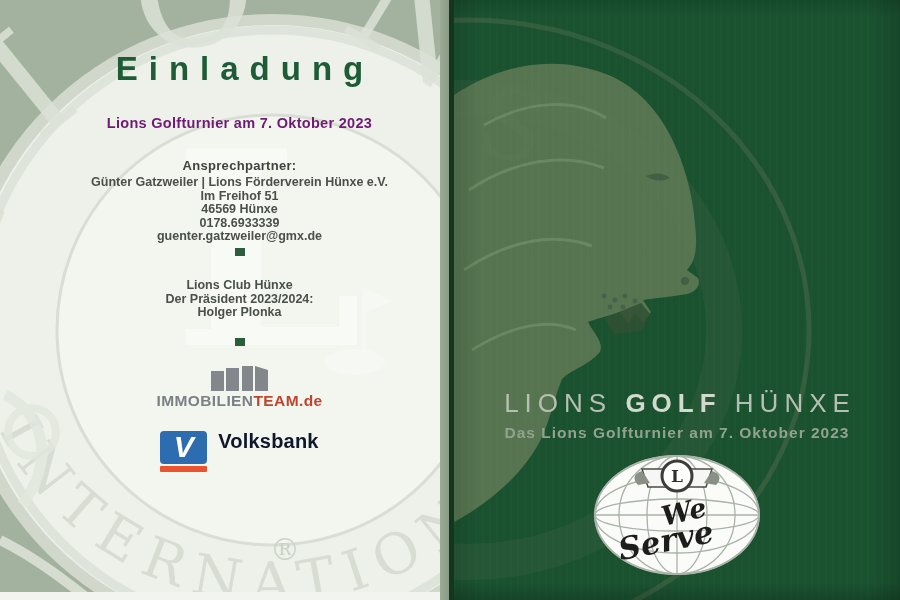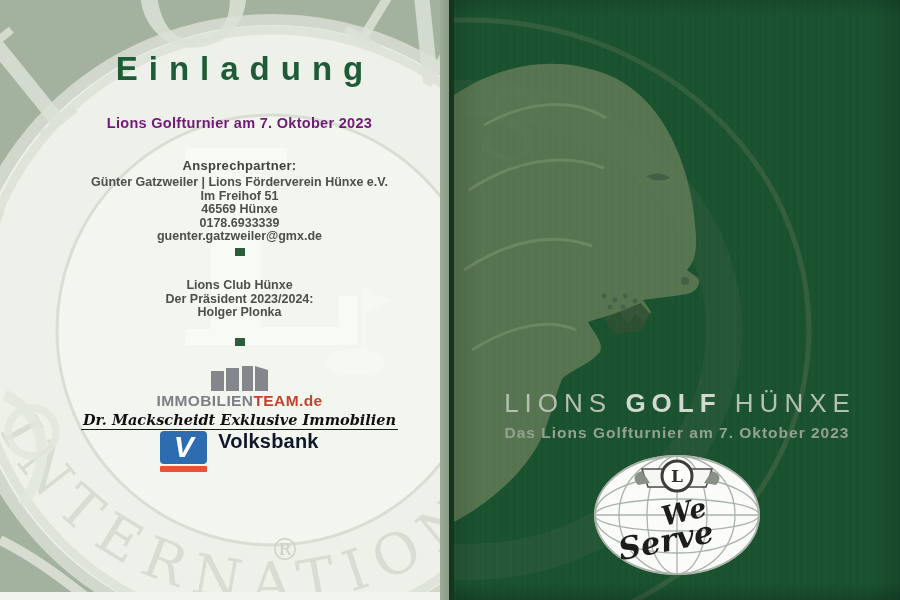--- a/index.html
+++ b/index.html
@@ -133,23 +133,20 @@
 
       <div class="lc-block immo">
         <svg class="immo-bars" width="58" height="26" viewBox="0 0 58 26" fill="#83878b">
           <rect x="0" y="6" width="13" height="20"></rect>
           <rect x="15" y="3" width="13" height="23"></rect>
           <rect x="31" y="1" width="11" height="25"></rect>
           <polygon points="44,1 57,5 57,26 44,26"></polygon>
         </svg>
         <div class="immo-name">
           <span class="immo-gray">IMMOBILIEN</span><span class="immo-red">TEAM.de</span>
-        </div>
-        <div>
-          <span class="immo-tagline">Dr. Mackscheidt Exklusive Immobilien</span>
         </div>
       </div>
 
       <div class="lc-block vb">
         <div class="vb-icon">
           <div class="vb-sq">
             <div class="vb-v">V</div>
           </div>
           <div class="vb-bar"></div>
         </div>

